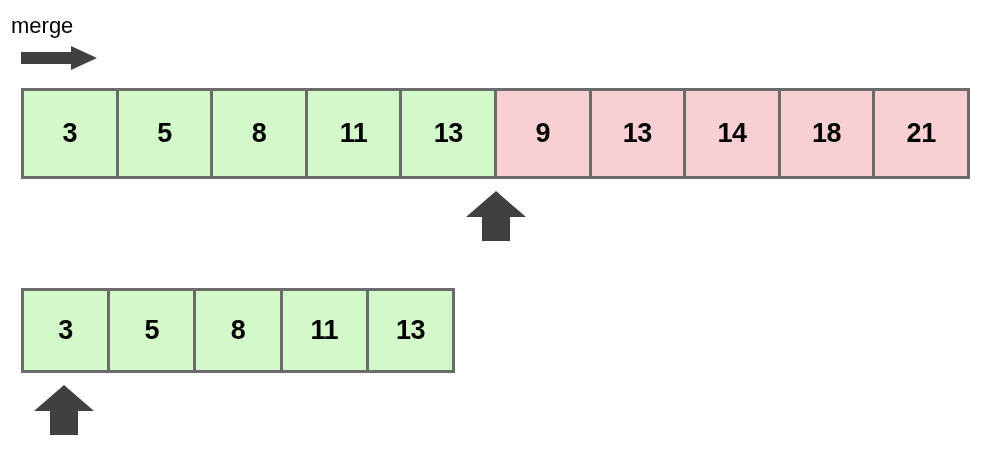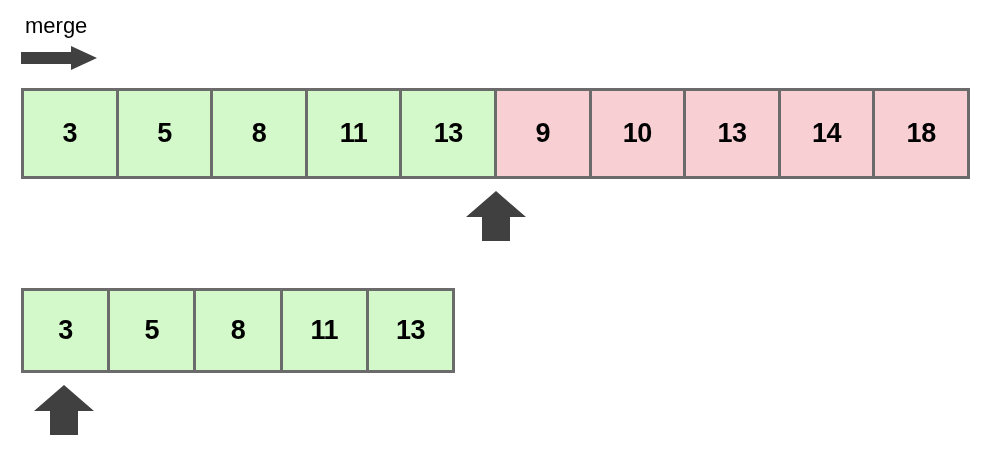--- a/index.html
+++ b/index.html
@@ -14,21 +14,21 @@
     position: relative;
     width: 992px;
     height: 454px;
     background: #ffffff;
     overflow: hidden;
   }
 
   
   .merge-label {
     position: absolute;
-    left: 25px;
+    left: 11px;
     top: 15px;
     font-size: 22px;
     line-height: 22px;
     color: #000000;
     white-space: nowrap;
     font-weight: 400;
   }
   .merge-arrow {
     position: absolute;
     left: 21px;
@@ -98,24 +98,24 @@
     </svg>
   </div>
 
   <div class="array-row" id="row-main">
       <div class="cell green">3</div>
       <div class="cell green">5</div>
       <div class="cell green">8</div>
       <div class="cell green">11</div>
       <div class="cell green">13</div>
       <div class="cell pink">9</div>
-      <div class="cell pink">10</div>
       <div class="cell pink">13</div>
       <div class="cell pink">14</div>
       <div class="cell pink">18</div>
+      <div class="cell pink">21</div>
     </div>
 
   <div class="ptr-arrow" id="ptr-main">
     <svg width="60" height="50" viewBox="0 0 60 50" xmlns="http://www.w3.org/2000/svg">
       <polygon points="30,0 60,26 44,26 44,50 16,50 16,26 0,26" fill="#404040"></polygon>
     </svg>
   </div>
 
   <div class="array-row" id="row-sub">
       <div class="cell green">3</div>

